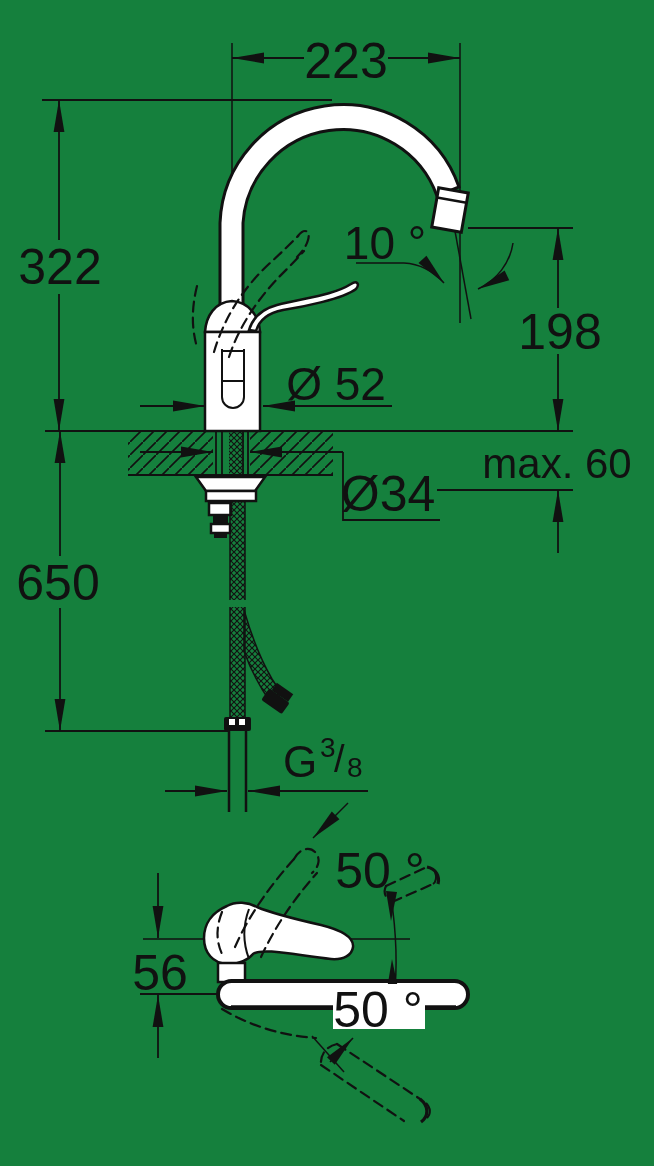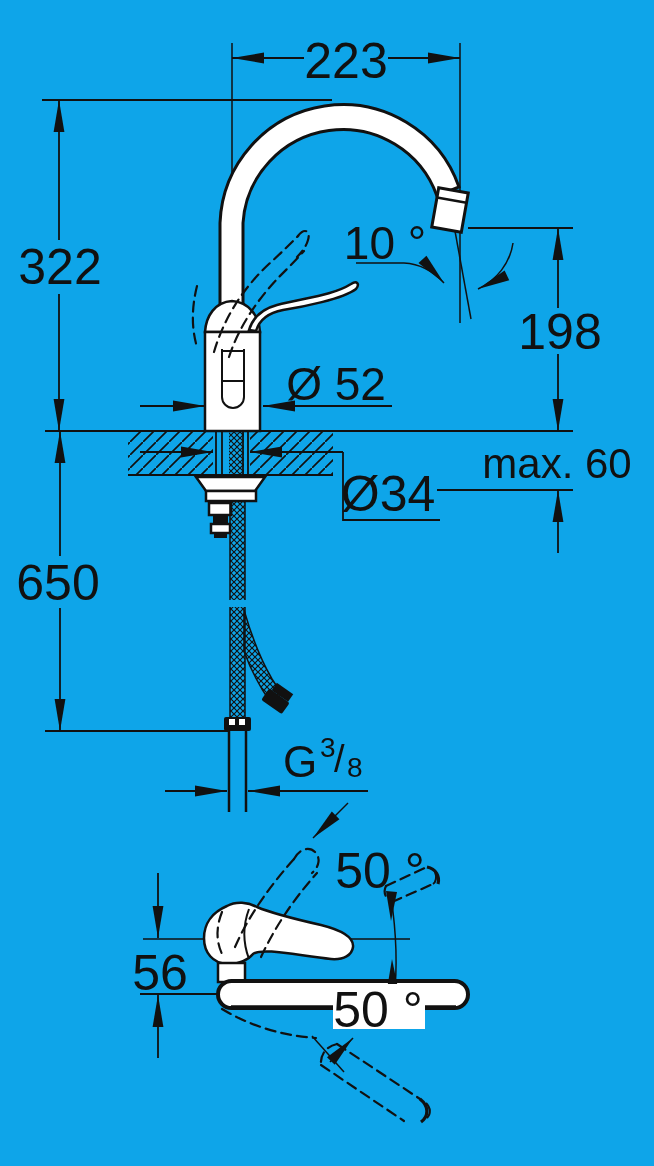--- a/index.html
+++ b/index.html
@@ -1,16 +1,16 @@
 <!DOCTYPE html>
 <html><head>
 <meta charset="utf-8">
 <style>
   html,body{margin:0;padding:0;background:#ffffff;}
-  .page{width:654px;height:1166px;background:#0ea5e9;position:relative;overflow:hidden;}
+  .page{width:654px;height:1166px;background:#15803d;position:relative;overflow:hidden;}
   svg{display:block;}
   .dim-text{font-family:"Liberation Sans","DejaVu Sans",sans-serif;font-size:50px;fill:#111;text-anchor:middle;dominant-baseline:central;}
   .dim-text-sm{font-family:"Liberation Sans","DejaVu Sans",sans-serif;font-size:42px;fill:#111;text-anchor:middle;dominant-baseline:central;}
   .dim-text-d46{font-family:"Liberation Sans","DejaVu Sans",sans-serif;font-size:46px;fill:#111;text-anchor:middle;dominant-baseline:central;}
   .thread-text{font-family:"Liberation Sans","DejaVu Sans",sans-serif;fill:#111;}
   .dline{stroke:#111;stroke-width:1.8;fill:none;}
   .rline{stroke:#111;stroke-width:2;fill:none;}
   .xline{stroke:#111;stroke-width:1.5;fill:none;}
   .outline{stroke:#111;stroke-width:3;fill:#fff;}
   .outline2{stroke:#111;stroke-width:2.5;fill:#fff;}

